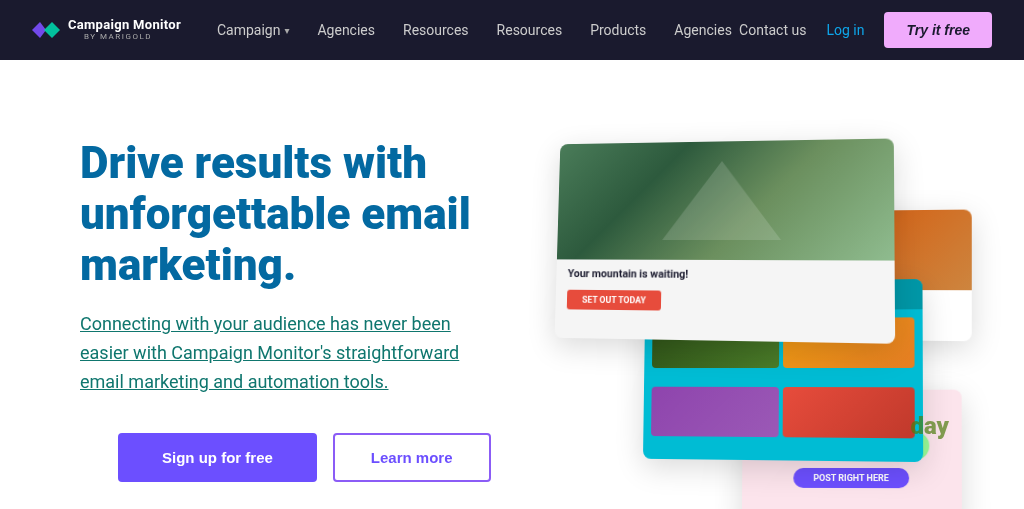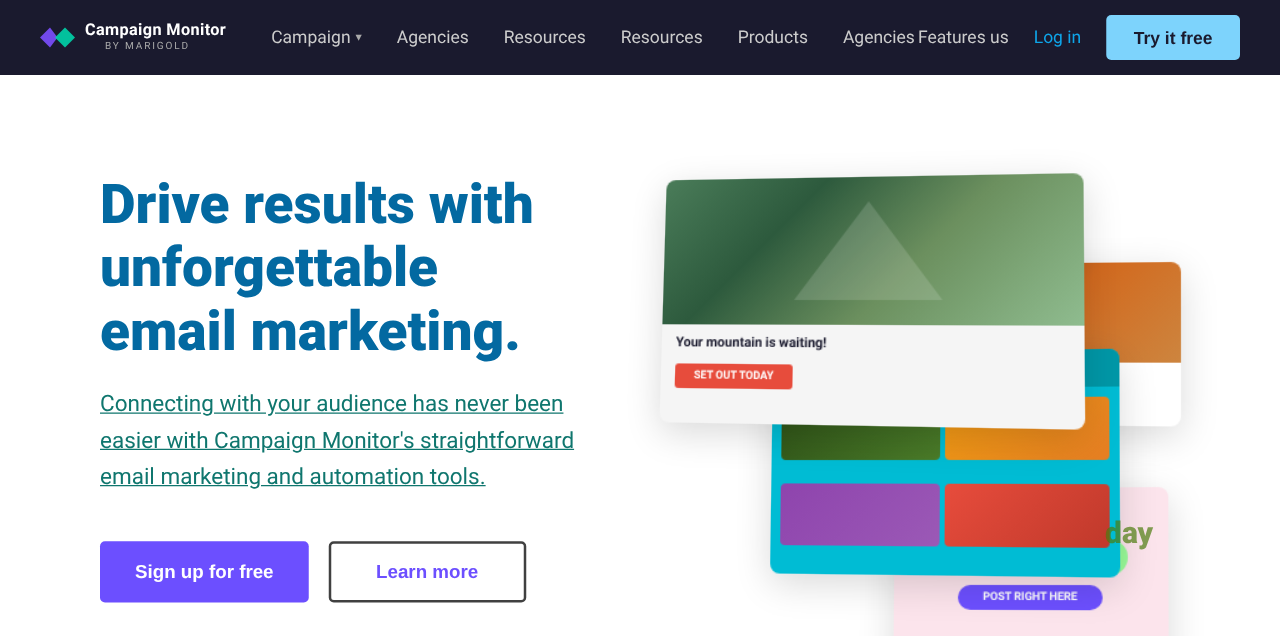--- a/index.html
+++ b/index.html
@@ -29,29 +29,30 @@
     .nav-link {
       color: #ccc; font-size: 14px; text-decoration: none; cursor: pointer;
       display: flex; align-items: center; gap: 4px;
     }
     .chevron { font-size: 10px; color: #aaa; }
 
     .nav-right { display: flex; align-items: center; gap: 20px; }
     .nav-contact { color: #ccc; font-size: 14px; cursor: pointer; text-decoration: none; }
     .nav-login { color: #0ea5e9; font-size: 14px; cursor: pointer; text-decoration: none; }
     .btn-try {
-      background: #7dd3fc;
+      background: #f0abfc;
       color: #1a1a2e;
       border: none;
       padding: 10px 22px;
       border-radius: 4px;
       font-size: 14px;
       font-weight: 700;
       cursor: pointer;
       white-space: nowrap;
+      font-style: italic;
     }
 
     
     .hero {
       display: flex;
       align-items: center;
       justify-content: space-between;
       padding: 60px 80px 40px 80px;
       min-height: 449px;
       overflow: hidden;
@@ -71,31 +72,32 @@
       line-height: 1.6;
       margin-bottom: 36px;
       max-width: 380px;
       text-decoration: underline;
     }
     .hero-buttons { display: flex; gap: 16px; align-items: center; }
     .btn-signup {
       background: #6c4fff;
       color: #fff;
       border: none;
-      padding: 16px 28px;
+      padding: 16px 44px;
       border-radius: 4px;
       font-size: 15px;
       font-weight: 600;
       cursor: pointer;
       white-space: nowrap;
+      margin-left: 38px;
     }
     .btn-learn {
       background: #fff;
       color: #6c4fff;
-      border: 2px solid #404040;
+      border: 2px solid #8b5cf6;
       padding: 14px 36px;
       border-radius: 4px;
       font-size: 15px;
       font-weight: 600;
       cursor: pointer;
       white-space: nowrap;
     }
 
     
     .hero-visual {
@@ -291,21 +293,21 @@
       </a>
       <a class="nav-link">
         <span>Products</span>
       </a>
       <a class="nav-link">
         <span>Agencies</span>
       </a>
     </div>
   </div>
   <div class="nav-right">
-    <a class="nav-contact">Features us</a>
+    <a class="nav-contact">Contact us</a>
     <a class="nav-login">Log in</a>
     <button class="btn-try">Try it free</button>
   </div>
 </nav>
 
 <section class="hero">
   <div class="hero-content">
     <h1 class="hero-title">Drive results with unforgettable email marketing.</h1>
     <p class="hero-subtitle">Connecting with your audience has never been easier with Campaign Monitor's straightforward email marketing and automation tools.</p>
     <div class="hero-buttons">

